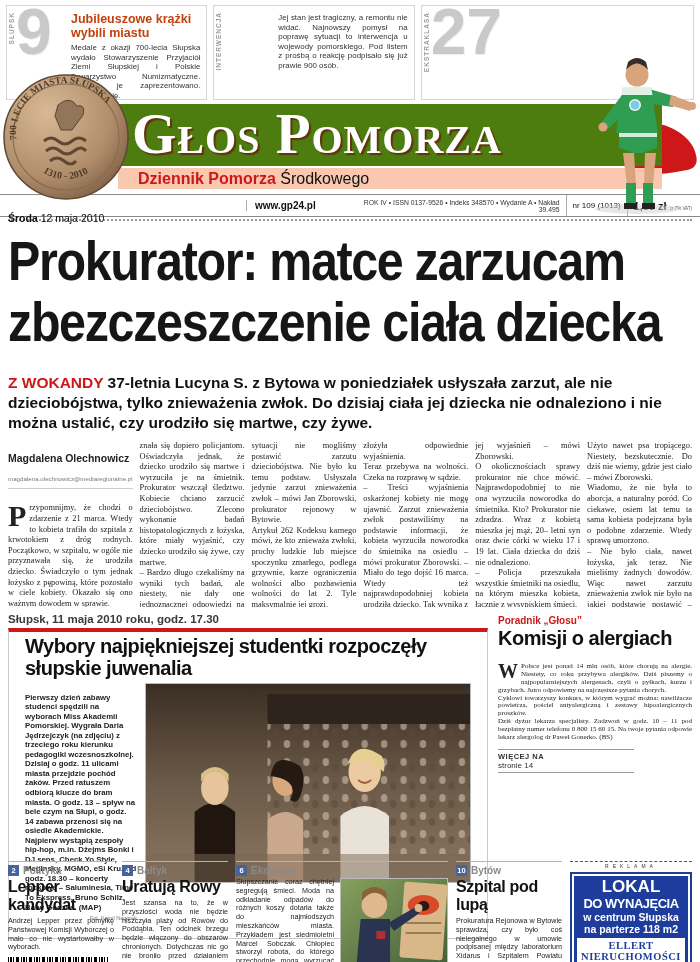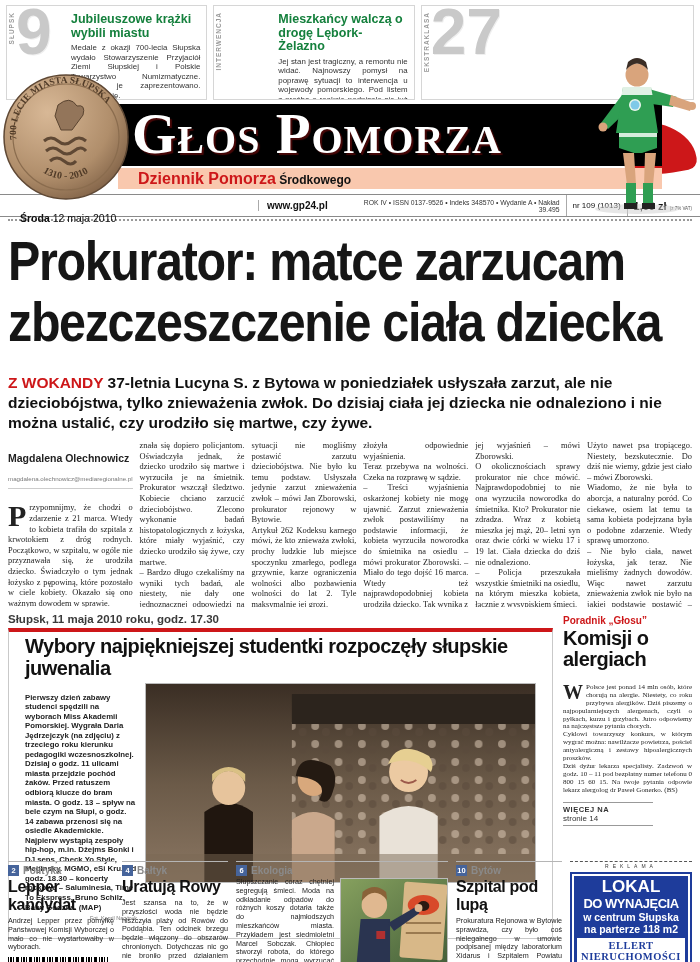--- a/index.html
+++ b/index.html
@@ -6,42 +6,42 @@
   .page{position:relative;width:700px;height:962px;background:#fff;overflow:hidden;
         font-family:"Liberation Sans",sans-serif;color:#111;margin:0 auto;}
   
   .teasers{display:flex;gap:6px;padding:5px 6px 0;height:100px;box-sizing:border-box;}
   .teaser{position:relative;flex:1;border:1px solid #d6d6d6;background:#fff;
           padding:7px 6px 4px 64px;box-sizing:border-box;overflow:hidden;}
   .teaser-tag{position:absolute;left:1px;top:6px;writing-mode:vertical-rl;transform:rotate(180deg);
           font-size:6.5px;font-weight:bold;color:#9a9a9a;letter-spacing:1px;}
   .teaser-num{position:absolute;left:9px;top:-6px;font-size:64px;font-weight:bold;color:#c9c9c9;
           line-height:1;text-shadow:1px 1px 0 #efefef;}
-  .teaser-title{font-size:12.5px;line-height:13.5px;font-weight:bold;color:#15803d;margin-bottom:3px;}
+  .teaser-title{font-size:12.5px;line-height:13.5px;font-weight:bold;color:#c2410c;margin-bottom:3px;}
   .teaser-text{font-size:7.9px;line-height:9.5px;color:#333;text-align:justify;}
   .teaser.t3{padding-right:78px;}
   
   .masthead{position:relative;height:92px;}
   .logo-swoosh{position:absolute;right:6px;top:18px;width:86px;height:58px;background:#cd1719;
           border-radius:4px 80% 10px 70%;transform:rotate(-10deg);z-index:1;}
-  .logo-red{position:absolute;left:118px;top:4px;width:544px;height:62px;background:#000000;z-index:2;}
+  .logo-red{position:absolute;left:118px;top:4px;width:544px;height:62px;background:#4d7c0f;z-index:2;}
   .logo-text{font-family:"Liberation Serif",serif;font-variant:small-caps;font-weight:bold;
           color:#fff;font-size:57px;line-height:60px;padding-left:14px;letter-spacing:1px;
           text-shadow:2px 2px 1px rgba(110,10,10,.65);white-space:nowrap;}
   .tagline{position:absolute;left:118px;top:68px;width:544px;height:21px;background:#f9c8ae;
           line-height:21px;padding-left:20px;box-sizing:border-box;z-index:2;white-space:nowrap;}
   .tagline .red{color:#cd1719;font-weight:bold;font-size:16px;text-align:center;}
-  .tagline .blk{color:#111;font-weight:bold;font-size:12px;text-align:right;}
+  .tagline .blk{color:#111;font-weight:normal;font-size:16px;text-align:right;}
   
   .medal{position:absolute;left:2px;top:73px;width:128px;height:128px;z-index:6;}
   .player{position:absolute;right:3px;top:53px;width:118px;height:162px;z-index:7;}
   
   .datebar{display:flex;align-items:center;height:21px;margin:2px 0 0;
           border-top:1px solid #8a8a8a;border-bottom:1px solid #8a8a8a;font-size:10.5px;}
-  .db-date{width:238px;padding-left:20px;margin-top:24px;}
+  .db-date{width:238px;padding-left:8px;margin-top:24px;}
   .db-date b{font-weight:bold;}
   .db-url{width:92px;font-weight:bold;font-size:10px;border-left:1px solid #aaa;padding-left:8px;}
   .db-info{flex:1;text-align:right;font-size:6.8px;color:#333;padding-right:6px;}
   .db-issue{border-left:1px solid #aaa;border-right:1px solid #aaa;font-size:8px;
           padding:0 6px;height:100%;display:flex;align-items:center;}
   .db-price{padding:0 8px 0 6px;font-weight:bold;font-size:11px;white-space:nowrap;}
   .db-price small{font-weight:normal;font-size:4.5px;color:#555;}
   .dotline{border-bottom:2px dotted #999;margin:2px 8px 0;}
   
   .h1wrap{padding:10px 8px 0;height:132px;overflow:visible;}
@@ -53,21 +53,21 @@
   .acol{flex:1;font-family:"Liberation Serif",serif;font-size:8.4px;line-height:10.6px;
         text-align:justify;color:#222;white-space:pre-line;}
   .byline{font-family:"Liberation Sans",sans-serif;font-size:10.5px;font-weight:bold;
         white-space:normal;line-height:12px;}
   .bymail{font-family:"Liberation Sans",sans-serif;font-size:6.2px;color:#777;
         border-bottom:1px solid #ccc;padding-bottom:3px;margin-bottom:4px;white-space:normal;}
   .dropcap{float:left;font-size:30px;line-height:26px;font-weight:bold;padding-right:3px;
         font-family:"Liberation Serif",serif;}
   
   .midrow{display:flex;gap:10px;padding:6px 8px 0;height:248px;box-sizing:border-box;}
-  .photostory{width:545px;}
+  .photostory{width:480px;}
   .pkicker{font-size:11.5px;font-weight:bold;color:#3a3a3a;margin:0 0 3px;}
   .pbox{border:1px solid #c9c9c9;border-top:4px solid #cd1719;padding:3px 16px 5px;box-sizing:border-box;}
   .phead{font-size:20px;line-height:22px;font-weight:bold;letter-spacing:-.5px;margin-bottom:4px;}
   .pcontent{display:flex;gap:8px;}
   .ptext{width:112px;font-size:7.8px;line-height:9.55px;font-weight:bold;color:#222;white-space:pre-line;}
   .pcredit{display:block;text-align:right;font-size:5.5px;font-weight:normal;color:#777;margin-top:2px;}
   .pimg{flex:1;height:198px;border:1px solid #bbb;}
   .advice{flex:1;}
   .akicker{font-size:10px;font-weight:bold;color:#cd1719;margin:2px 0 2px;}
   .atitle{font-size:20px;line-height:21px;font-weight:bold;letter-spacing:-.5px;margin-bottom:6px;}
@@ -115,21 +115,20 @@
 
   <div class="teasers">
     <div class="teaser">
       <span class="teaser-tag">SŁUPSK</span>
       <span class="teaser-num">9</span>
       <div class="teaser-title">Jubileuszowe krążki wybili miastu</div>
       <div class="teaser-text">Medale z okazji 700-lecia Słupska wydało Stowarzyszenie Przyjaciół Ziemi Słupskiej i Polskie Towarzystwo Numizmatyczne. Wczoraj je zaprezentowano. Sprzedały się.</div>
     </div>
     <div class="teaser">
       <span class="teaser-tag">INTERWENCJA</span>
-      <div class="teaser-title">Mieszkańcy walczą o drogę Lębork-Żelazno</div>
       <div class="teaser-text">Jej stan jest tragiczny, a remontu nie widać. Najnowszy pomysł na poprawę sytuacji to interwencja u wojewody pomorskiego. Pod listem z prośbą o reakcję podpisało się już prawie 900 osób.</div>
     </div>
     <div class="teaser t3">
       <span class="teaser-tag">EKSTRAKLASA</span>
       <span class="teaser-num">27</span>
     </div>
   </div>
 
   <div class="masthead">
     <div class="logo-swoosh"></div>

